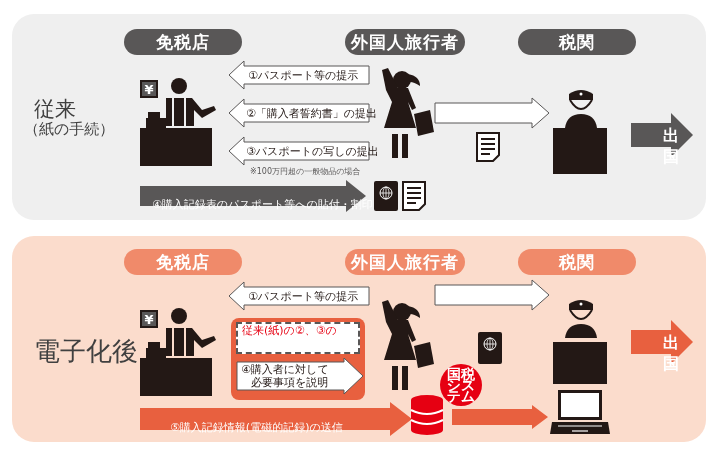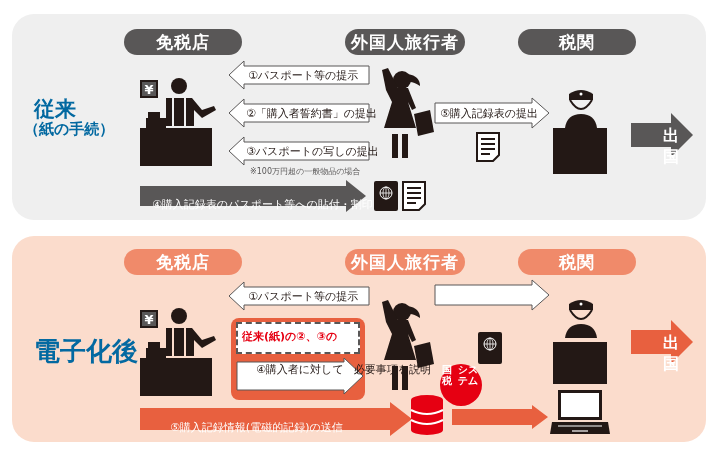--- a/index.html
+++ b/index.html
@@ -4,31 +4,31 @@
 <style>
   html,body{margin:0;padding:0;background:#ffffff;}
   body{width:720px;height:458px;position:relative;overflow:hidden;font-family:"DejaVu Sans","Liberation Sans",sans-serif;}
   .abs{position:absolute;}
   .panel{position:absolute;border-radius:22px;}
   .panel.gray{left:12px;top:14px;width:694px;height:206px;background:#efefef;}
   .panel.peach{left:12px;top:236px;width:694px;height:206px;background:#fbdccc;}
   .pill{position:absolute;height:26px;border-radius:13px;color:#fff;font-weight:bold;font-size:17px;display:flex;align-items:center;justify-content:center;letter-spacing:1px;}
   .pill.dark{background:#595757;}
   .pill.orange{background:#f08a6a;}
-  .rowlabel{position:absolute;font-weight:bold;color:#0369a1;}
+  .rowlabel{position:absolute;font-weight:normal;color:#404040;}
   .arrow-l,.arrow-r{position:absolute;}
   .arrow-l svg,.arrow-r svg{position:absolute;left:0;top:0;}
   .arrow-text{position:absolute;font-size:11px;font-weight:normal;color:#231815;white-space:nowrap;display:flex;align-items:center;}
   .note{position:absolute;font-size:8px;color:#595757;white-space:nowrap;}
   .darkbar{position:absolute;}
   .darkbar .arrow-text{color:#fff;margin-top:8px;}
   .exit-text{position:absolute;color:#fff;font-weight:bold;font-size:16px;letter-spacing:8px;margin-left:24px;}
   .obsolete-box{position:absolute;left:231px;top:318px;width:134px;height:82px;background:#e8603f;border-radius:8px;}
-  .dashed{position:absolute;left:236px;top:322px;width:124px;height:32px;background:#fff;border:2px dashed #595757;box-sizing:border-box;color:#e60012;font-size:11px;font-weight:bold;line-height:13px;padding:6px 4px;}
-  .sys-circle{position:absolute;left:440px;top:364px;width:42px;height:42px;border-radius:50%;background:#e60012;color:#fff;font-size:10px;font-weight:bold;text-align:center;line-height:11px;display:flex;flex-direction:row;justify-content:center;}
+  .dashed{position:absolute;left:236px;top:322px;width:124px;height:32px;background:#fff;border:2px dashed #595757;box-sizing:border-box;color:#e60012;font-size:11px;font-weight:normal;line-height:13px;padding:0 4px;}
+  .sys-circle{position:absolute;left:440px;top:364px;width:42px;height:42px;border-radius:50%;background:#e60012;color:#fff;font-size:14px;font-weight:bold;text-align:center;line-height:11px;display:flex;flex-direction:column;justify-content:center;}
 </style>
 </head>
 <body>
 
 <div class="panel gray"></div>
 
 <div class="pill dark" style="left:124px;top:29px;width:118px;">免税店</div>
 <div class="pill dark" style="left:345px;top:29px;width:120px;">外国人旅行者</div>
 <div class="pill dark" style="left:518px;top:29px;width:118px;">税関</div>
 
@@ -103,21 +103,20 @@
     <rect x="14" y="68" width="6" height="24" fill="#231815"></rect>
     <rect x="24" y="68" width="6" height="24" fill="#231815"></rect>
     <polygon points="36,48 52,44 56,66 40,70" fill="#231815"></polygon>
   </svg>
 </div>
 
 <div class="arrow-r" style="left:434px;top:97px;width:116px;height:32px;">
   <svg width="116" height="32">
       <polygon points="1,6 98,6 98,1 115,16 98,31 98,26 1,26" fill="#fff" stroke="#595757" stroke-width="1"></polygon>
     </svg>
-  <div class="arrow-text" style="left:6px;top:6px;height:20px;">⑤購入記録表の提出</div>
 </div>
 <div class="abs" style="left:476px;top:132px;width:24px;height:30px;">
   <svg width="24" height="30">
       <path d="M1 1 h22 v22 l-6 6 h-16z" fill="#fff" stroke="#231815" stroke-width="2"></path>
       <line x1="5" y1="7" x2="19" y2="7" stroke="#231815" stroke-width="2"></line>
       <line x1="5" y1="12" x2="19" y2="12" stroke="#231815" stroke-width="2"></line>
       <line x1="5" y1="17" x2="19" y2="17" stroke="#231815" stroke-width="2"></line>
       <line x1="5" y1="22" x2="14" y2="22" stroke="#231815" stroke-width="2"></line>
     </svg>
 </div>
@@ -170,21 +169,21 @@
 </div>
 
 <div class="obsolete-box"></div>
 <div class="dashed">
   <div>従来(紙)の②、③の</div>
 </div>
 <div class="arrow-r" style="left:236px;top:358px;width:128px;height:36px;">
   <svg width="128" height="36">
       <polygon points="1,4 108,4 108,0 127,18 108,36 108,32 1,32" fill="#fff" stroke="#595757" stroke-width="1"></polygon>
     </svg>
-  <div class="arrow-text" style="left:20px;top:5px;align-items:flex-start;line-height:13px;">
+  <div class="arrow-text" style="left:5px;top:5px;flex-direction:column;align-items:flex-start;line-height:13px;">
     <span>④購入者に対して</span>
     <span style="padding-left:10px;">必要事項を説明</span>
   </div>
 </div>
 
 <div class="darkbar" style="left:140px;top:402px;width:272px;height:34px;">
   <svg width="272" height="34">
       <polygon points="0,6 250,6 250,0 272,17 250,34 250,28 0,28" fill="#e8603f"></polygon>
     </svg>
   <div class="arrow-text" style="left:30px;top:6px;height:22px;">⑤購入記録情報(電磁的記録)の送信</div>

